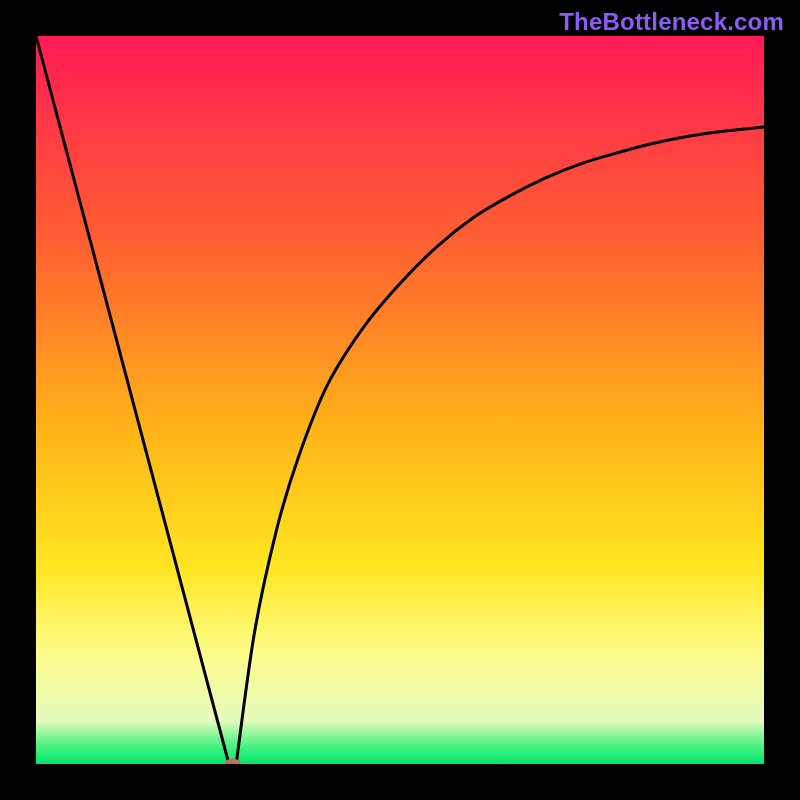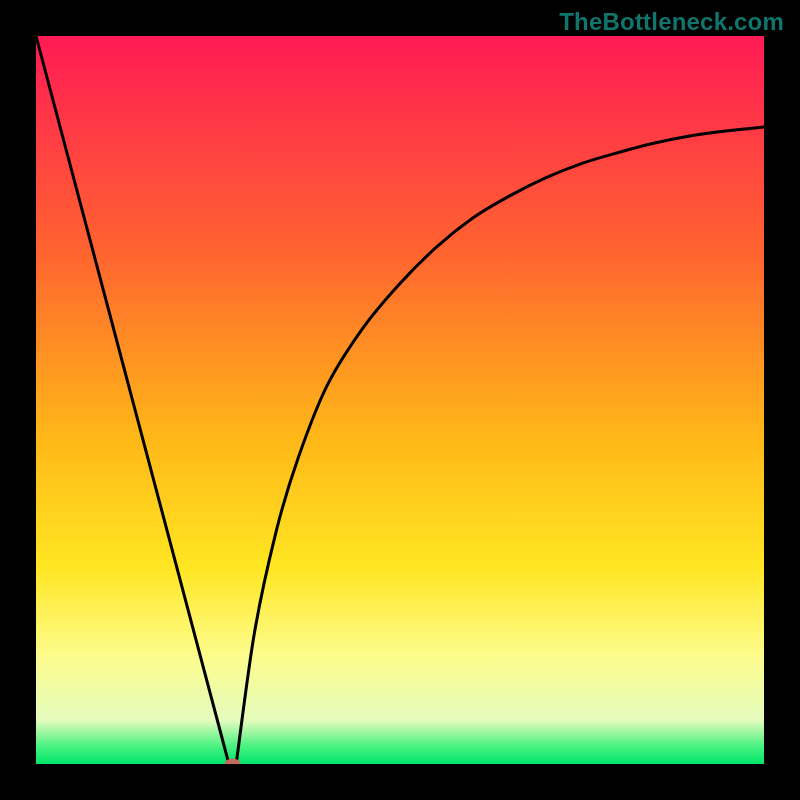--- a/index.html
+++ b/index.html
@@ -17,21 +17,21 @@
     width: 728px;
     height: 728px;
   }
   .watermark {
     position: absolute;
     top: 8px;
     right: 16px;
     font-family: Arial, Helvetica, sans-serif;
     font-size: 24px;
     font-weight: 600;
-    color: #0f766e;
+    color: #8b5cf6;
     letter-spacing: 0.2px;
   }
   svg {
     display: block;
   }
 </style>
 </head>
 <body>
 
 <div class="frame">

